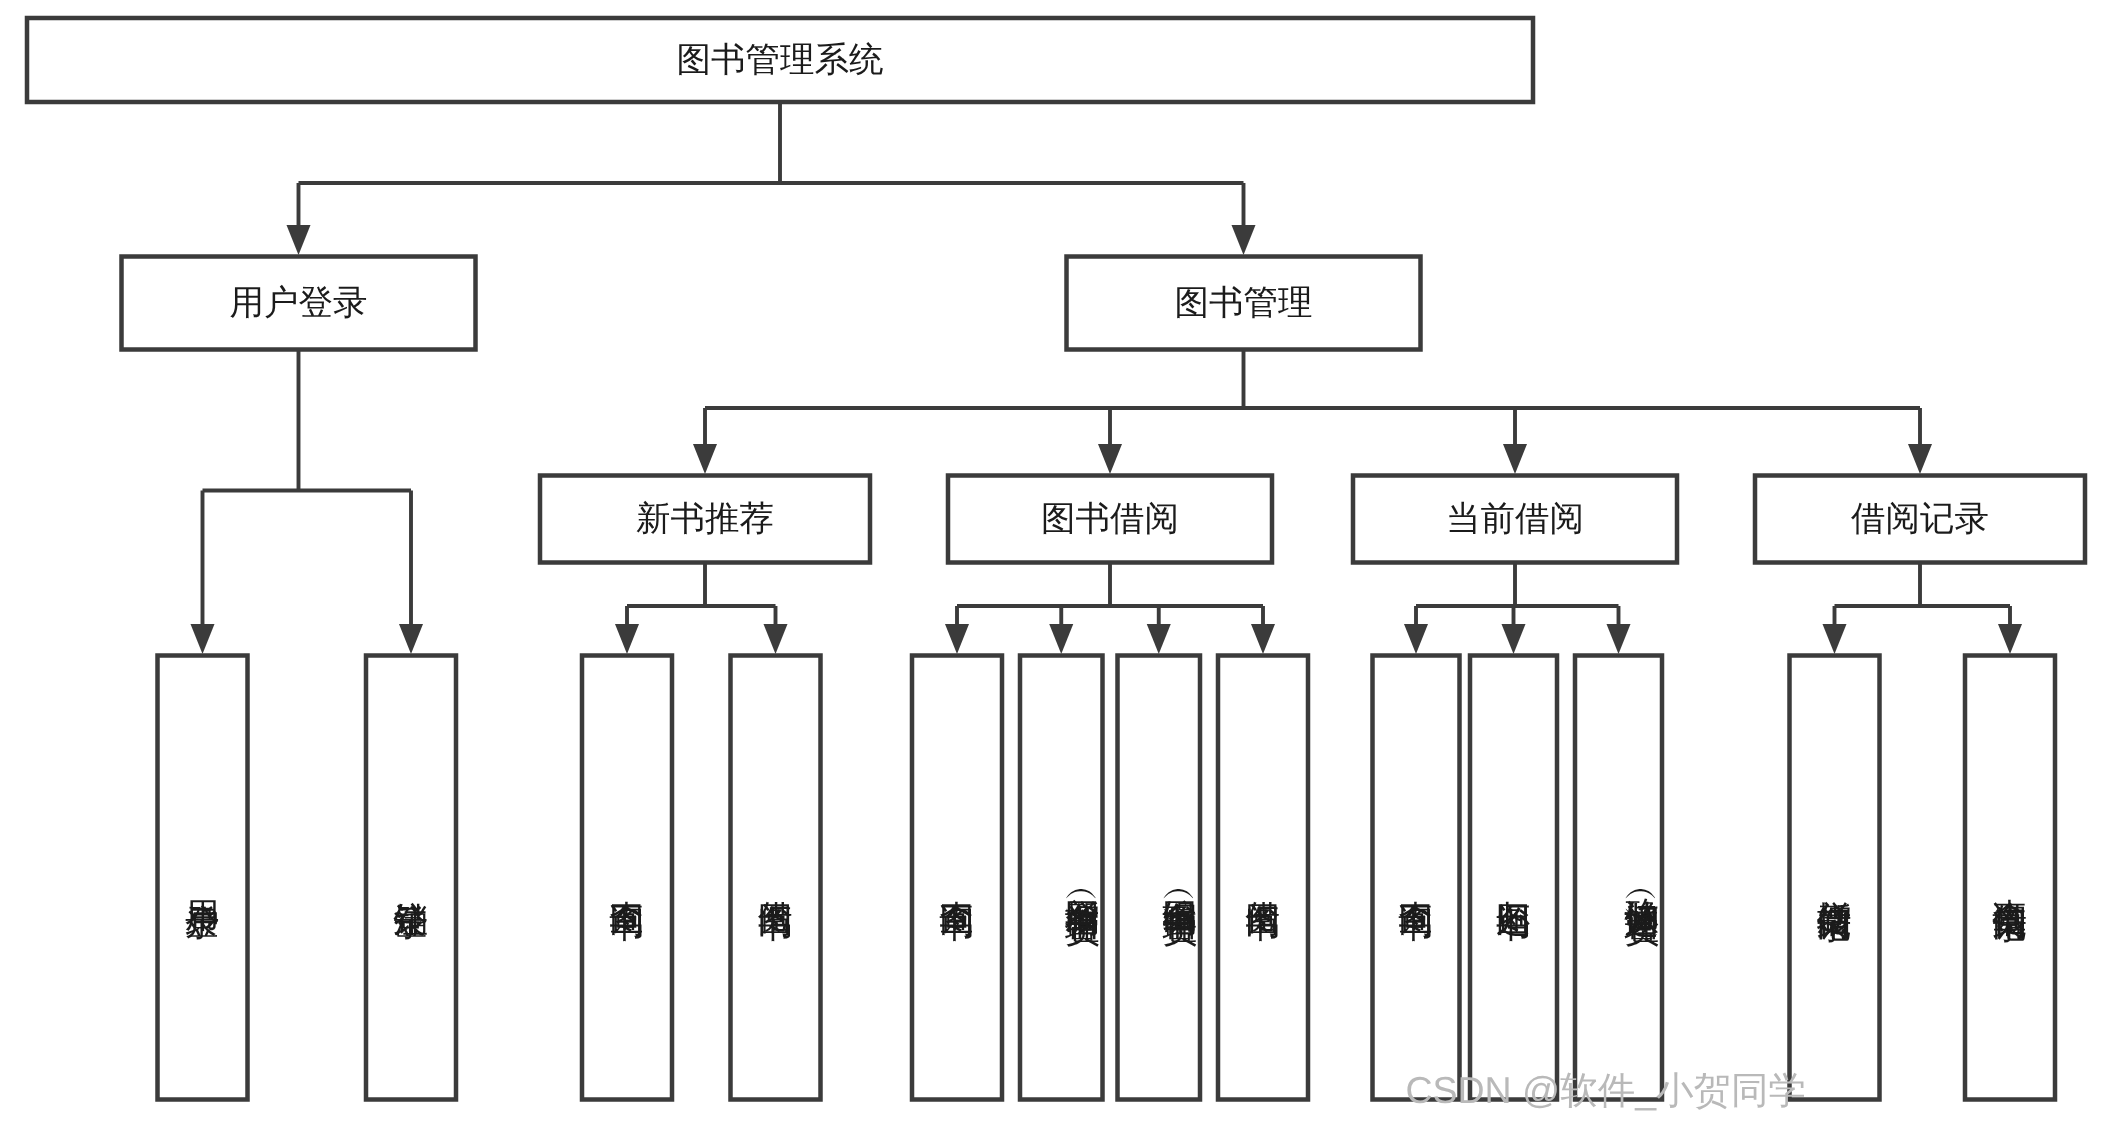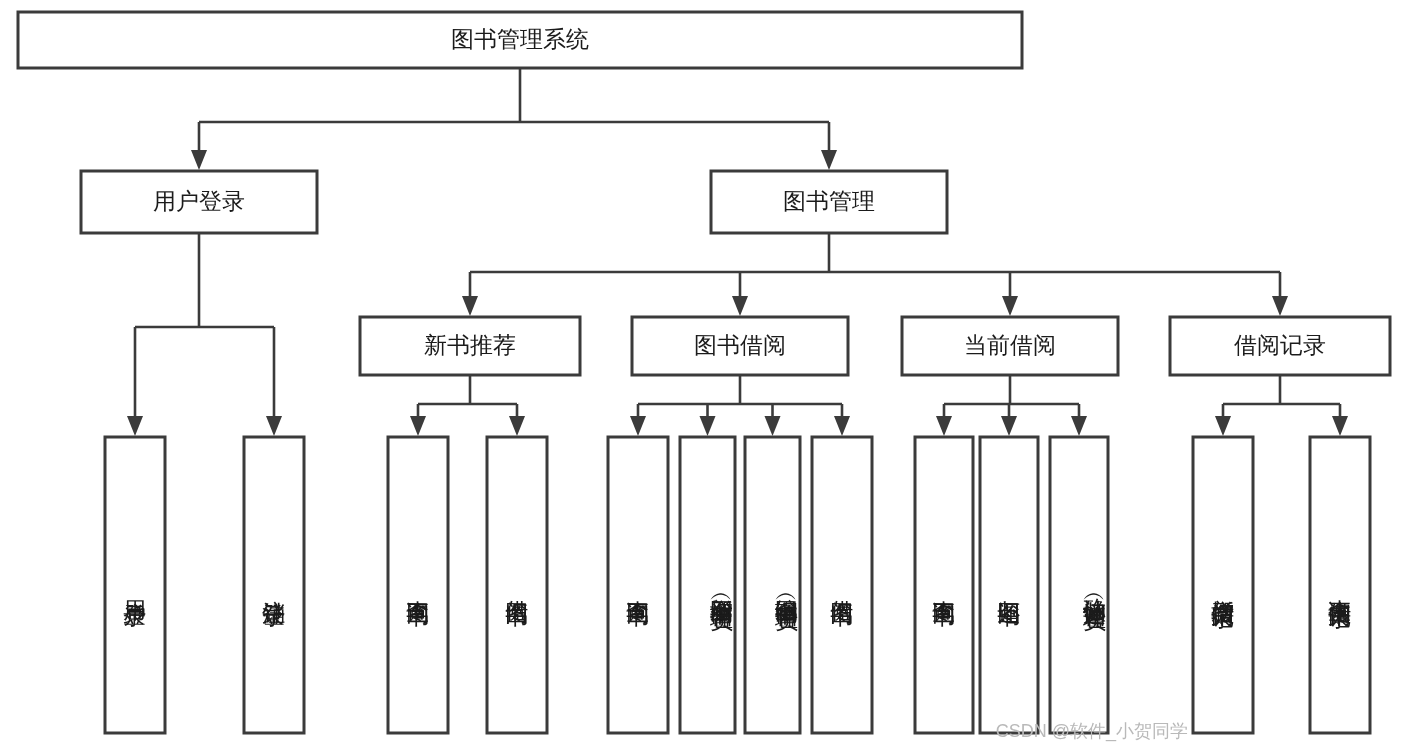--- a/index.html
+++ b/index.html
@@ -54,24 +54,24 @@
     font-family: "Liberation Sans", "DejaVu Sans", sans-serif;
     font-size: 23px;
     line-height: 1.16;
     color: #1b1b1b;
     letter-spacing: 1.5px;
     white-space: nowrap;
     pointer-events: none;
   }
   .watermark {
     position: absolute;
-    right: 24px;
+    right: 8px;
     bottom: 4px;
     font-family: "Liberation Sans", "DejaVu Sans", sans-serif;
-    font-size: 18px;
+    font-size: 25px;
     color: #b9b9b9;
     white-space: nowrap;
   }
 </style>
 </head>
 <body>
 
 <div id="diagram-root">
 
   <svg id="flowchart" viewBox="0 0 1405 747">

